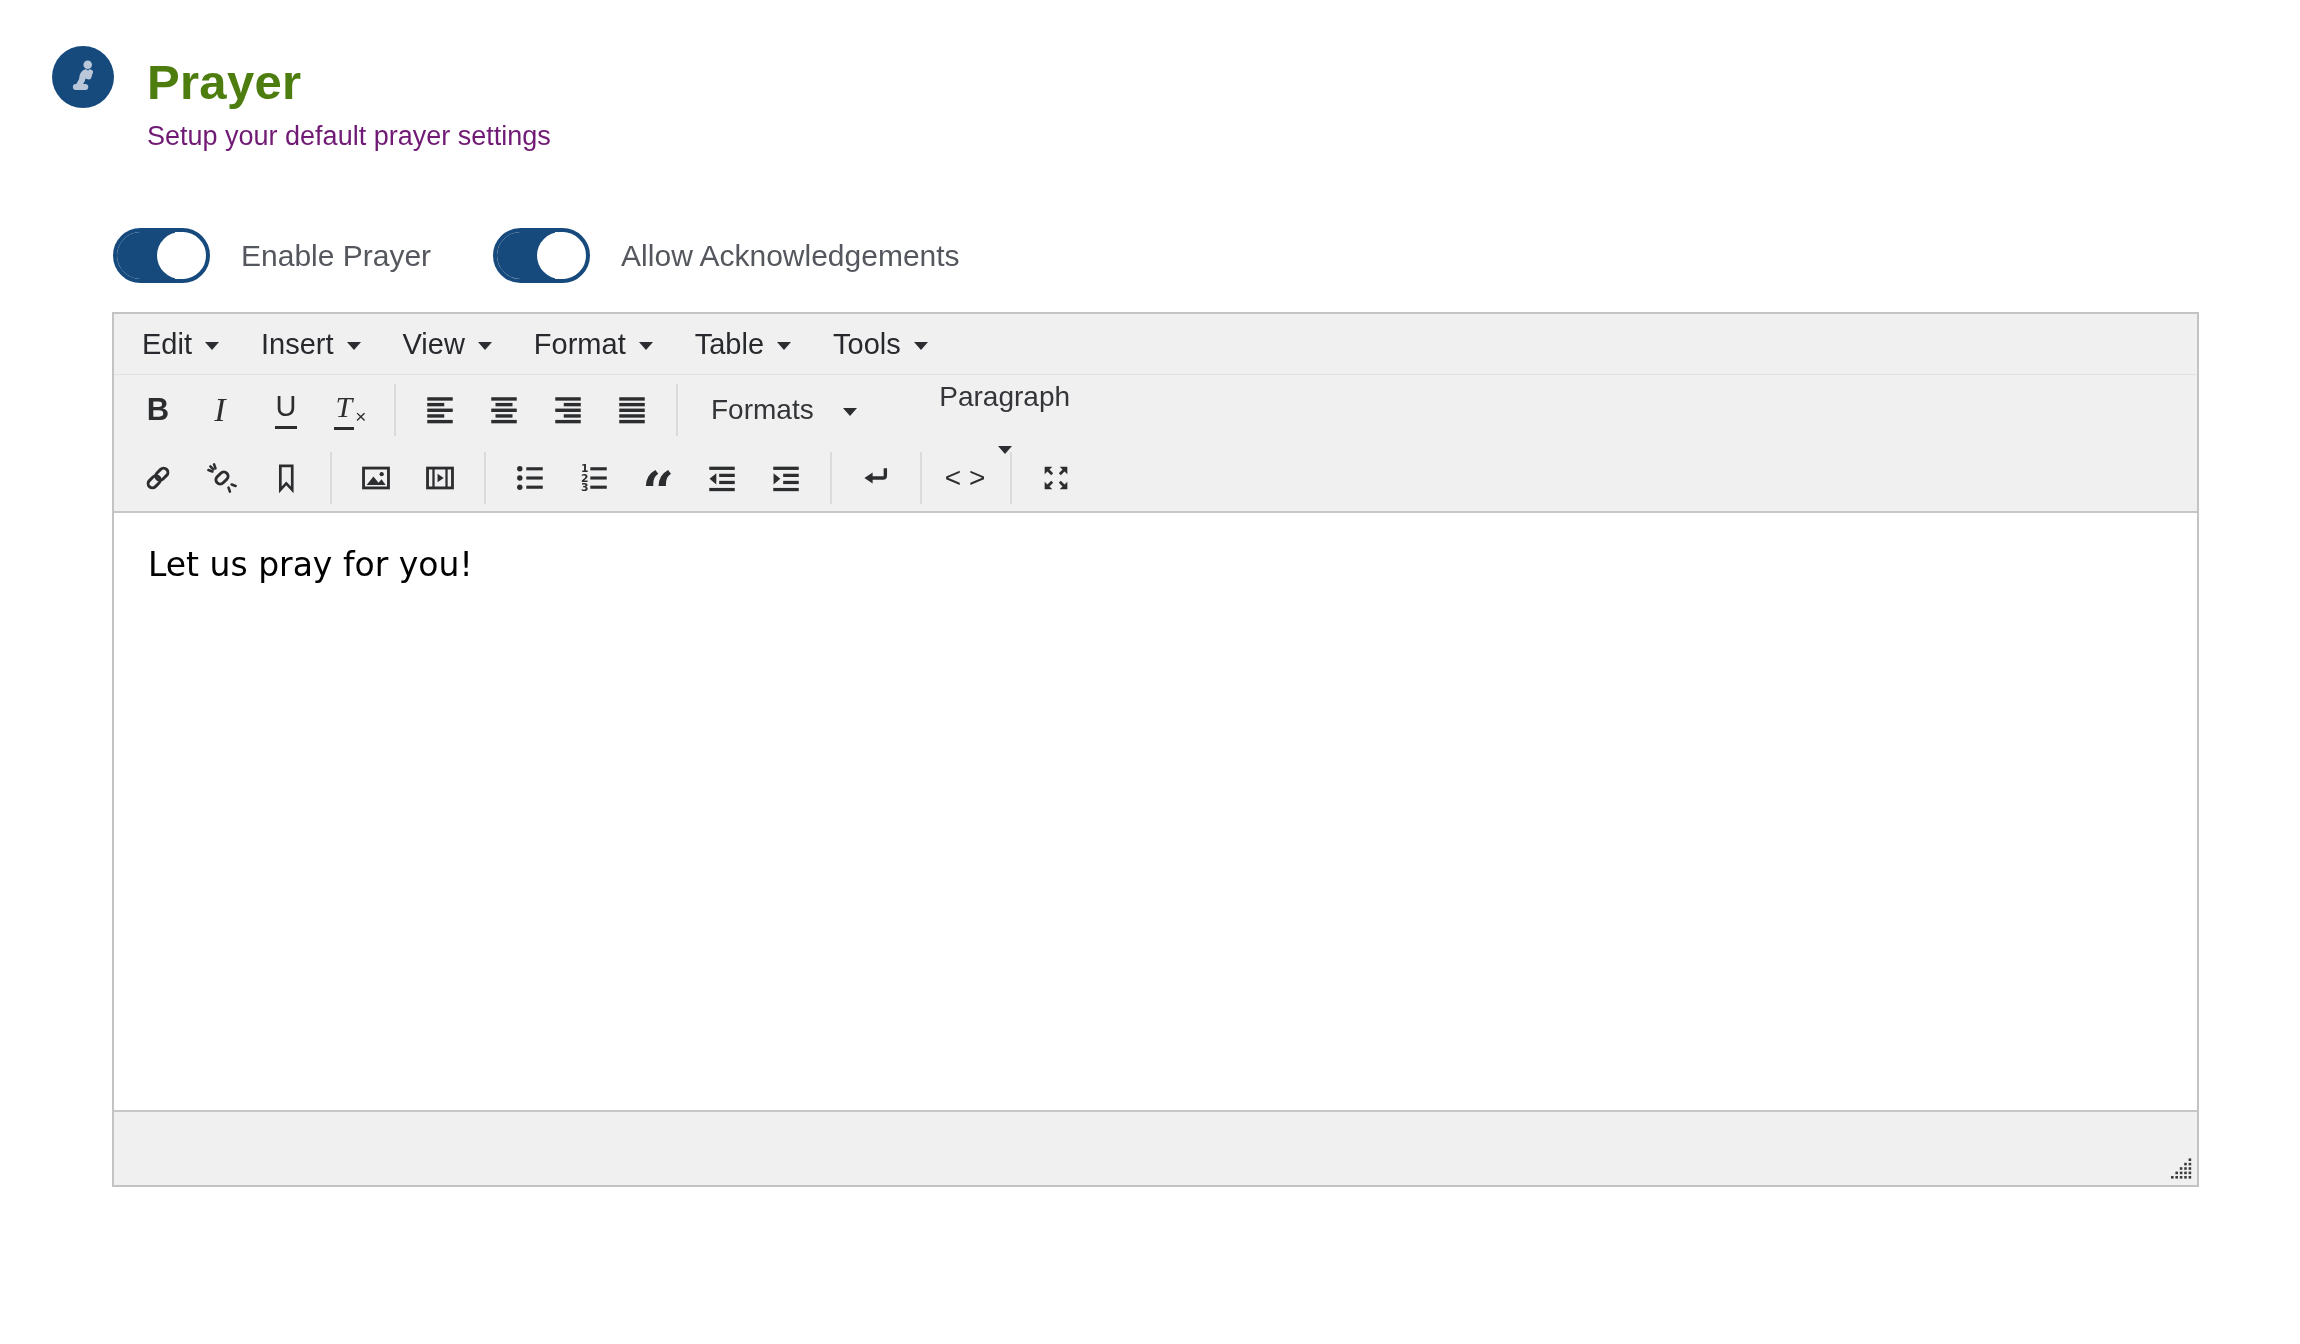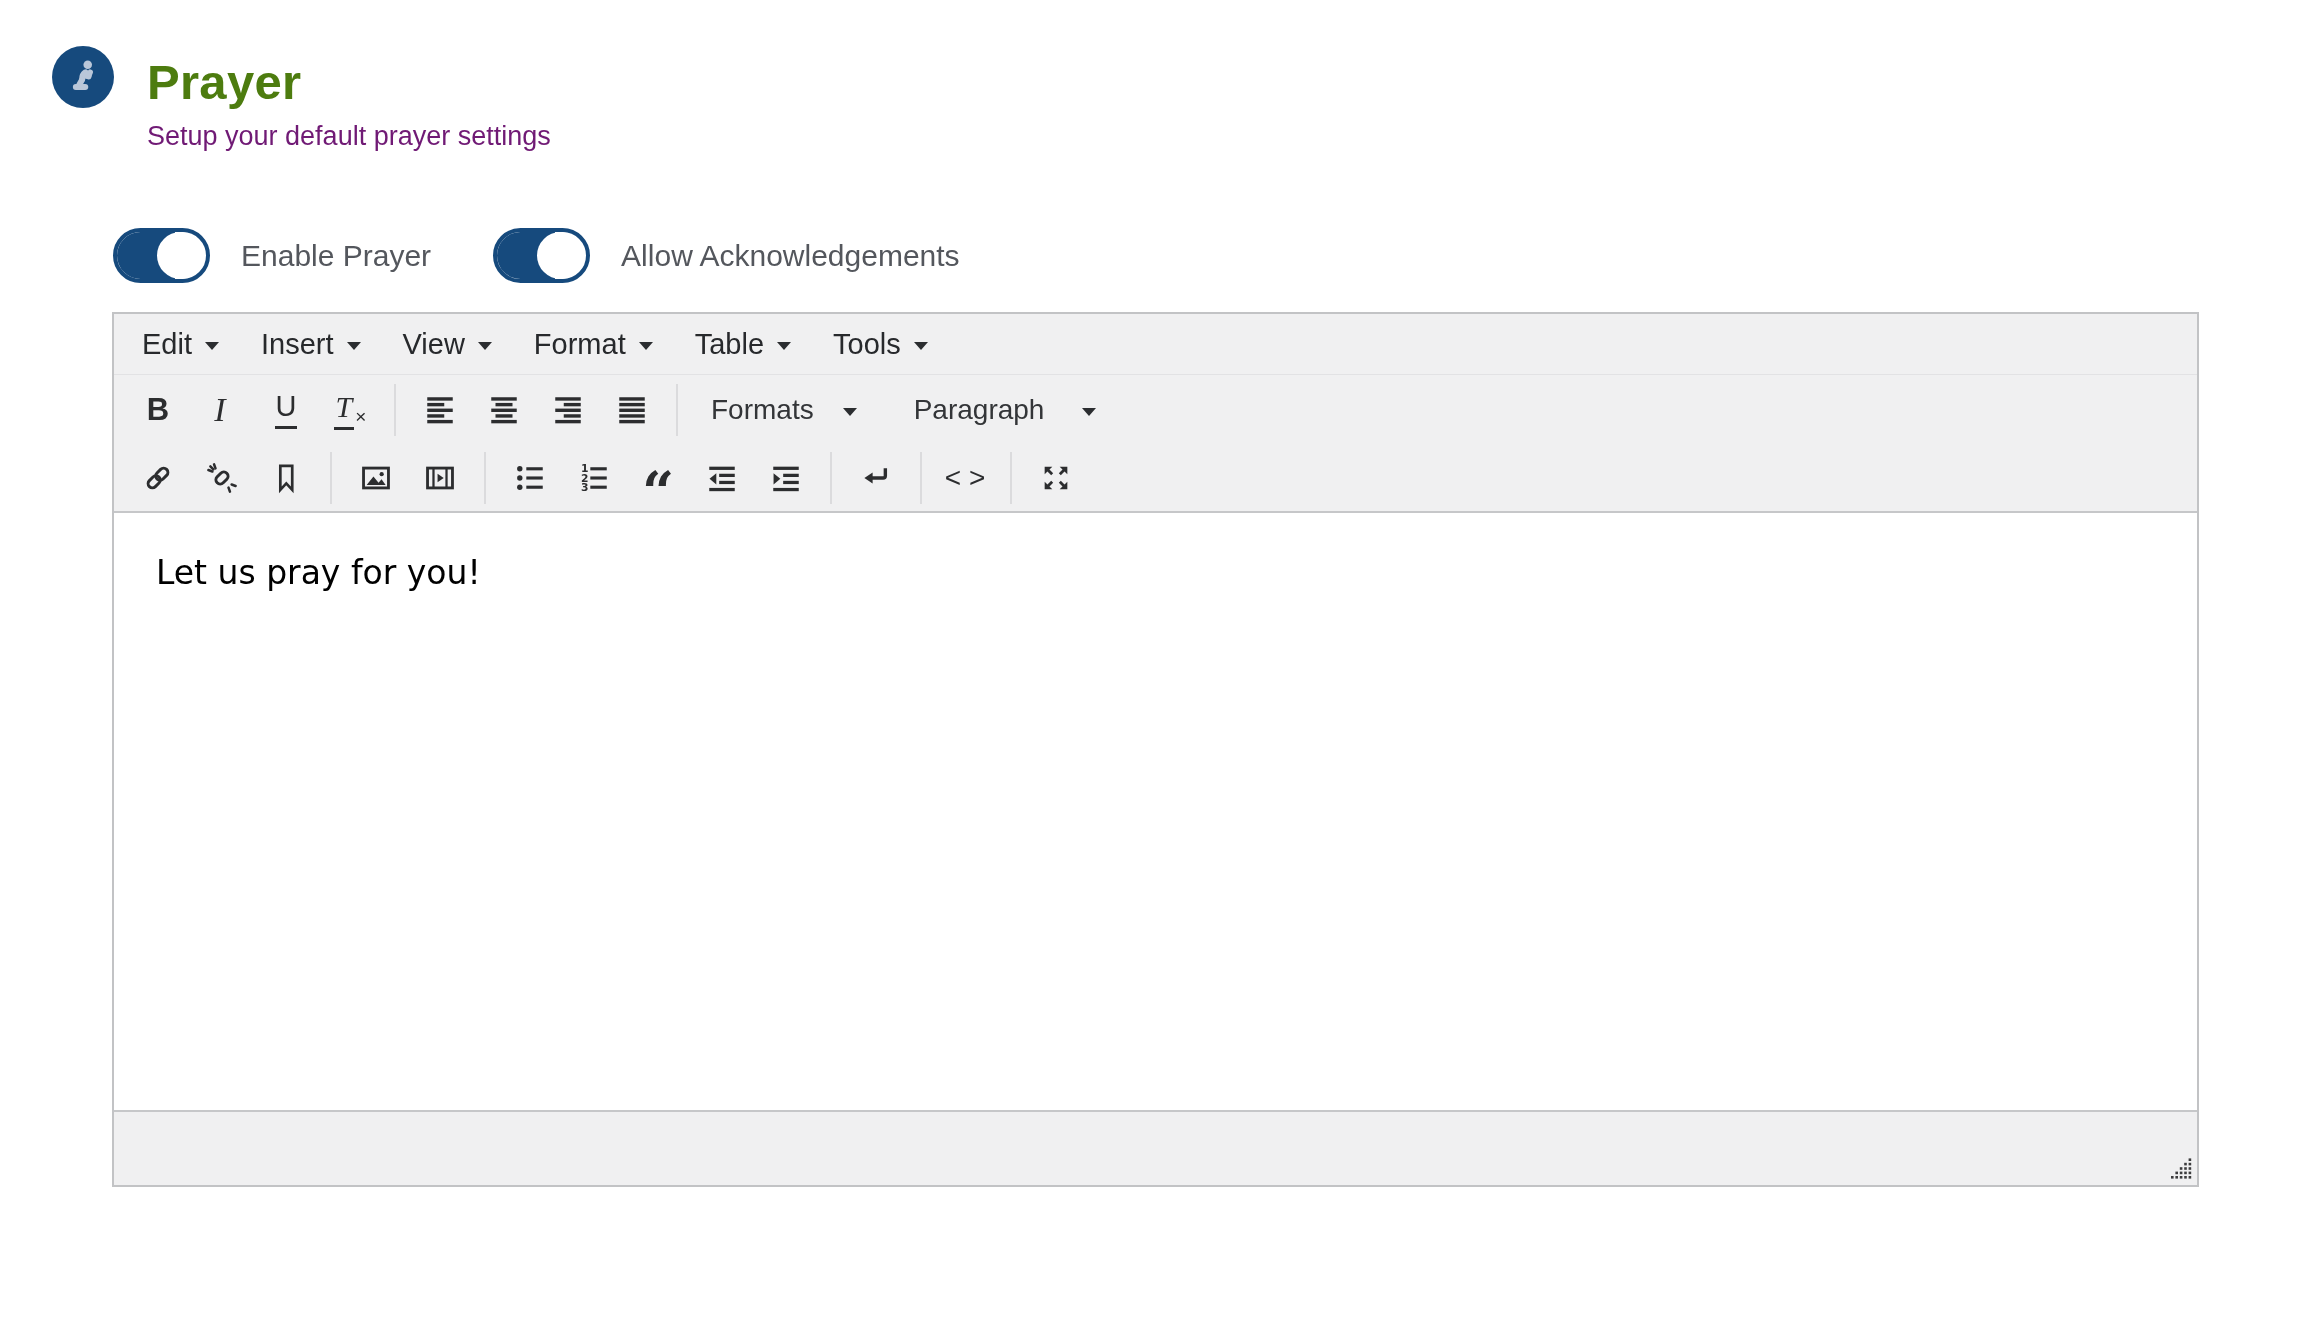--- a/index.html
+++ b/index.html
@@ -72,30 +72,30 @@
   .g-tx .sub { font-size:19px; margin:0 0 2px 1px; }
   .g-quote { font-family:"DejaVu Serif", serif; font-weight:700; font-size:56px; line-height:12px; padding-top:28px; color:#2c2d2f; }
   .g-code { font-size:28px; letter-spacing:8px; font-weight:500; color:#2c2d2f; padding-left:6px; }
 
   .dd {
     display:flex; align-items:center; gap:29px; height:58px; padding:0 18px; margin:0 3px;
     background:none; border:none; font-size:28px; color:#333538; cursor:pointer;
     font-family:"Liberation Sans", sans-serif;
   }
   .dd .caret { border-left-width:7px; border-right-width:7px; border-top-width:8px; }
-  .dd.wide { width:218px; justify-content:space-between; margin-left:18px; }
+  .dd.wide { width:218px; justify-content:space-between; margin-left:18px;flex-direction:column; }
 
   .icon-svg { display:block; }
 
   .content {
     background:#ffffff; height:597px; padding:32px 34px;
     font-family:"DejaVu Sans", sans-serif; font-size:33px; color:#000;
     cursor:text; overflow:hidden;
   }
-  .content p { margin:8px; }
+  .content p { margin:0; }
 
   .statusbar { position:relative; height:75px; background:#f0f0f1; border-top:2px solid #c6c7c9; }
   .resize-grip { position:absolute; right:5px; bottom:5px; width:22px; height:22px; cursor:nwse-resize; }
 </style>
 </head>
 <body>
 
 <div class="page">
 
   <header class="header">

